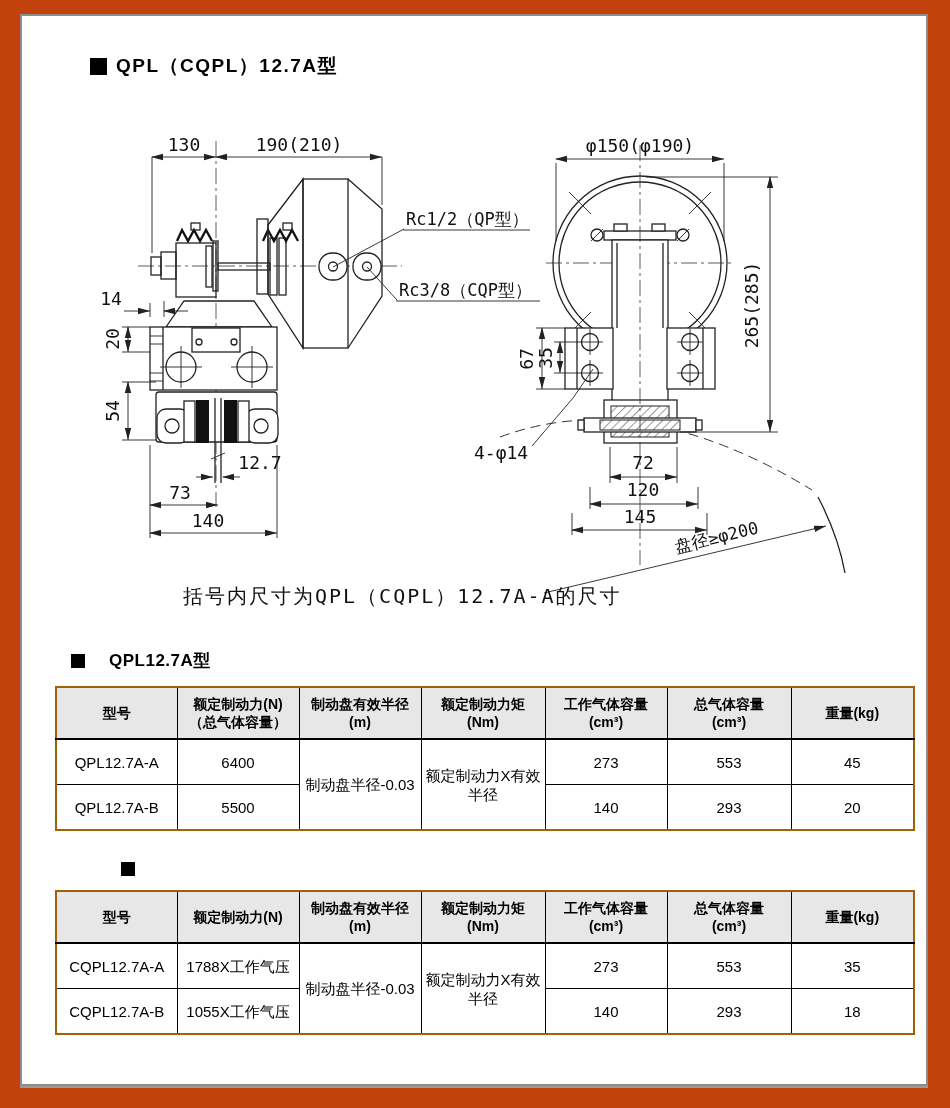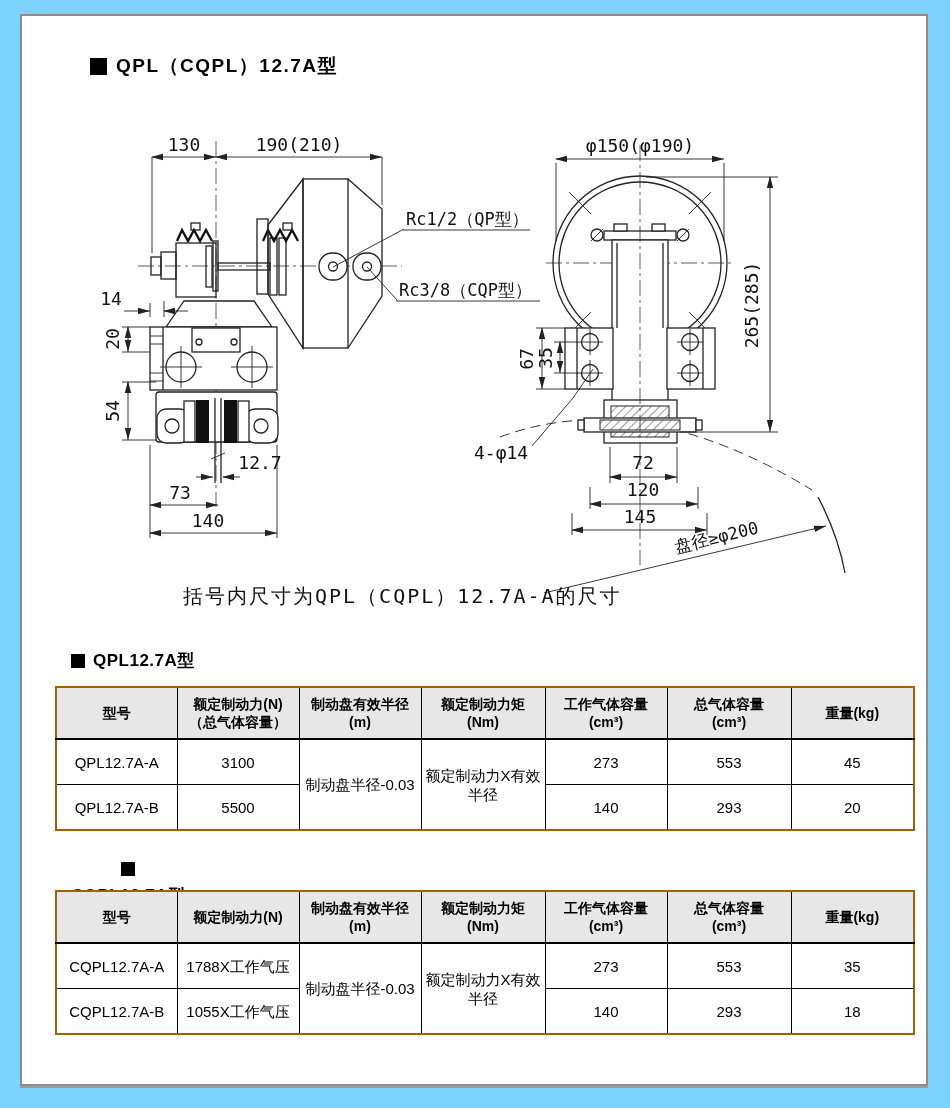--- a/index.html
+++ b/index.html
@@ -1,23 +1,23 @@
 <!DOCTYPE html>
 <html><head>
 <meta charset="utf-8">
 <style>
   html,body{margin:0;padding:0;background:#fff;}
   body{width:950px;height:1108px;overflow:hidden;font-family:"Liberation Sans",sans-serif;color:#000;}
-  .page{position:relative;width:950px;height:1108px;background:#7dd3fc;}
+  .page{position:relative;width:950px;height:1108px;background:#c2410c;}
   .sheet{position:absolute;left:20px;top:14px;width:904px;height:1068px;border:2px solid #8c8c8c;
          box-shadow:0 2px 0 #9a9a9a;background:#fff;}
   .title{position:absolute;left:90px;top:53px;display:flex;align-items:center;gap:9px;
          font-size:19px;font-weight:bold;letter-spacing:1.5px;}
   .sq{width:17px;height:17px;background:#000;display:inline-block;}
-  .sec{position:absolute;left:71px;display:flex;align-items:center;gap:8px;
+  .sec{position:absolute;left:71px;display:flex;align-items:center;gap:24px;
        font-size:17px;font-weight:bold;letter-spacing:0.5px;}
   .sq2{width:14px;height:14px;background:#000;display:inline-block;}
   .note{position:absolute;left:183px;top:583px;font-family:"DejaVu Sans Mono","DejaVu Sans",monospace;
         font-size:20px;letter-spacing:2px;color:#111;text-align:center;}
   svg.drawing{position:absolute;left:0;top:115px;}
   svg .s{stroke:#222;fill:none;stroke-width:1.3;}
   svg .d{stroke:#222;fill:none;stroke-width:0.9;}
   svg .cl{stroke:#333;fill:none;stroke-width:0.8;stroke-dasharray:16 4 3 4;}
   svg .hid{stroke:#333;fill:none;stroke-width:1;stroke-dasharray:10 6;}
   svg .f{fill:#fff;}
@@ -274,21 +274,21 @@
           </th>
         <th>
             <span class="hl">重量(kg)</span>
             <span class="hl"></span>
           </th>
       </tr>
     </thead>
     <tbody>
       <tr>
         <td>QPL12.7A-A</td>
-        <td>3100</td>
+        <td>6400</td>
         <td rowspan="2">制动盘半径-0.03</td>
         <td rowspan="2">额定制动力X有效半径</td>
         <td>273</td>
         <td>553</td>
         <td>45</td>
       </tr>
       <tr>
         <td>QPL12.7A-B</td>
         <td>5500</td>
         <td>140</td>

